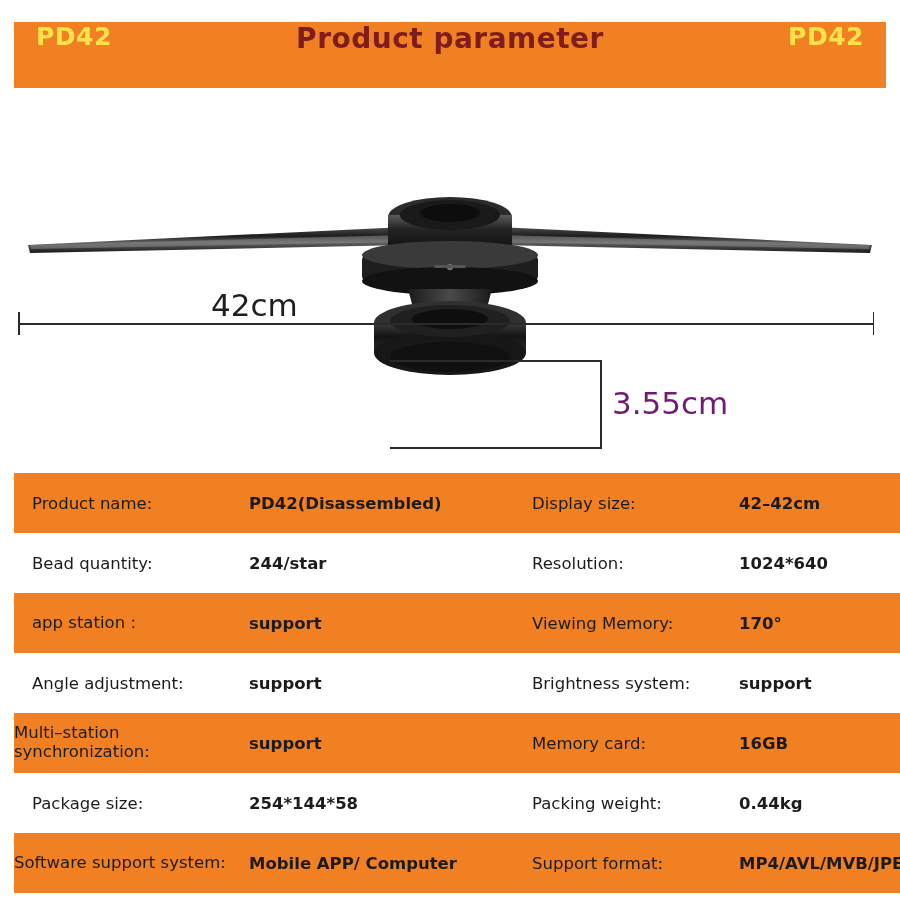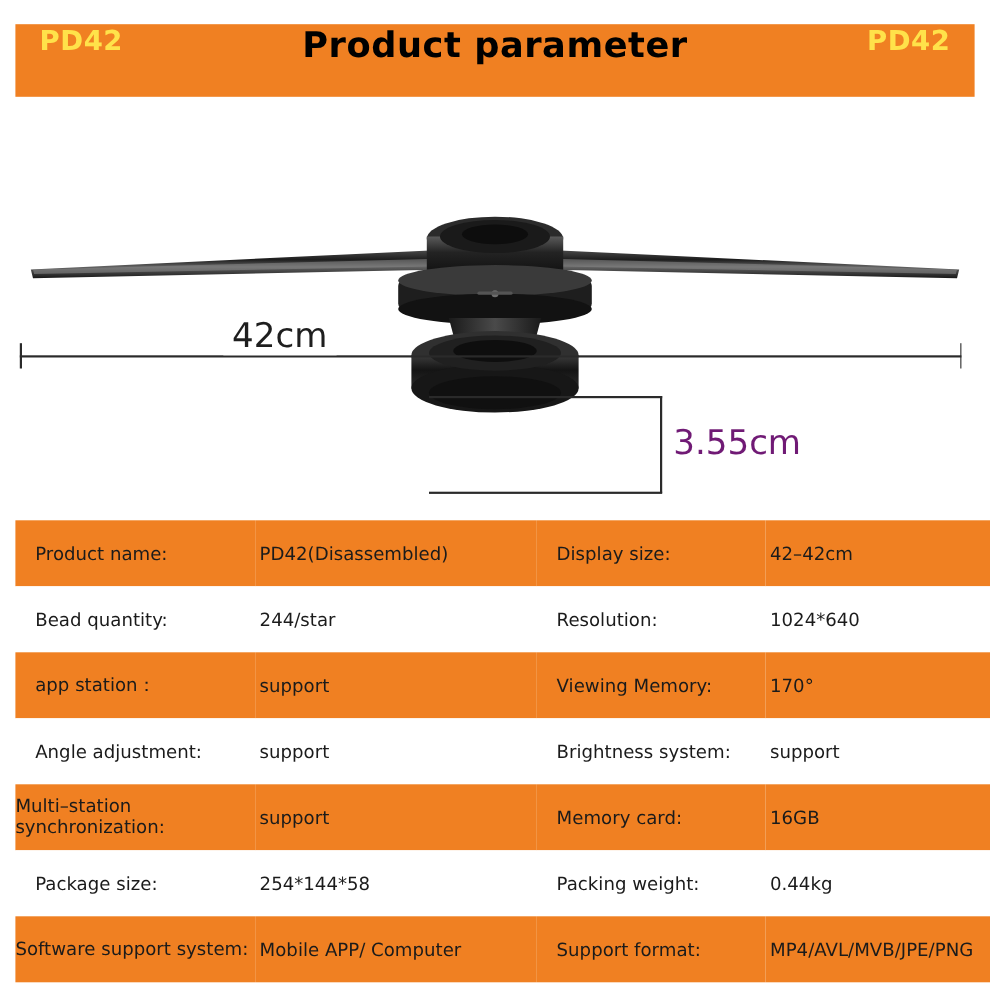--- a/index.html
+++ b/index.html
@@ -36,22 +36,22 @@
     box-sizing: border-box;
   }
   .header-side {
     color: #FFE24A;
     font-size: 25px;
     font-weight: bold;
     letter-spacing: 0.5px;
     font-family: "DejaVu Sans", sans-serif;
   }
   .header-title {
-    color: #000000;
-    font-size: 32px;
+    color: #7f1d1d;
+    font-size: 28px;
     font-weight: bold;
     letter-spacing: 0.5px;
     white-space: nowrap;
     font-family: "DejaVu Sans", sans-serif;
   }
 
   
   .product-area {
     position: absolute;
     left: 0;
@@ -162,34 +162,34 @@
   .spec-table tr.odd {
     background: #F08022;
   }
   .spec-table tr.even {
     background: #ffffff;
   }
   .spec-table td {
     vertical-align: middle;
     font-size: 16.5px;
     color: #1b1b1b;
-    padding: 2px 0;
+    padding: 2px 13px;
     font-family: "DejaVu Sans", sans-serif;
   }
   .spec-table td.label {
     padding-left: 18px;
     white-space: normal;
   }
   .spec-table td.label.center {
     text-align: left;
     padding-left: 0;
     line-height: 1.15;
   }
   .spec-table td.value {
-    font-weight: normal;
+    font-weight: bold;
     padding-left: 4px;
   }
   .c1 { width: 200px; }
   .c2 { width: 252px; }
   .c3 { width: 190px; }
   .c4 { width: 230px; }
 </style>
 </head>
 <body>
 

